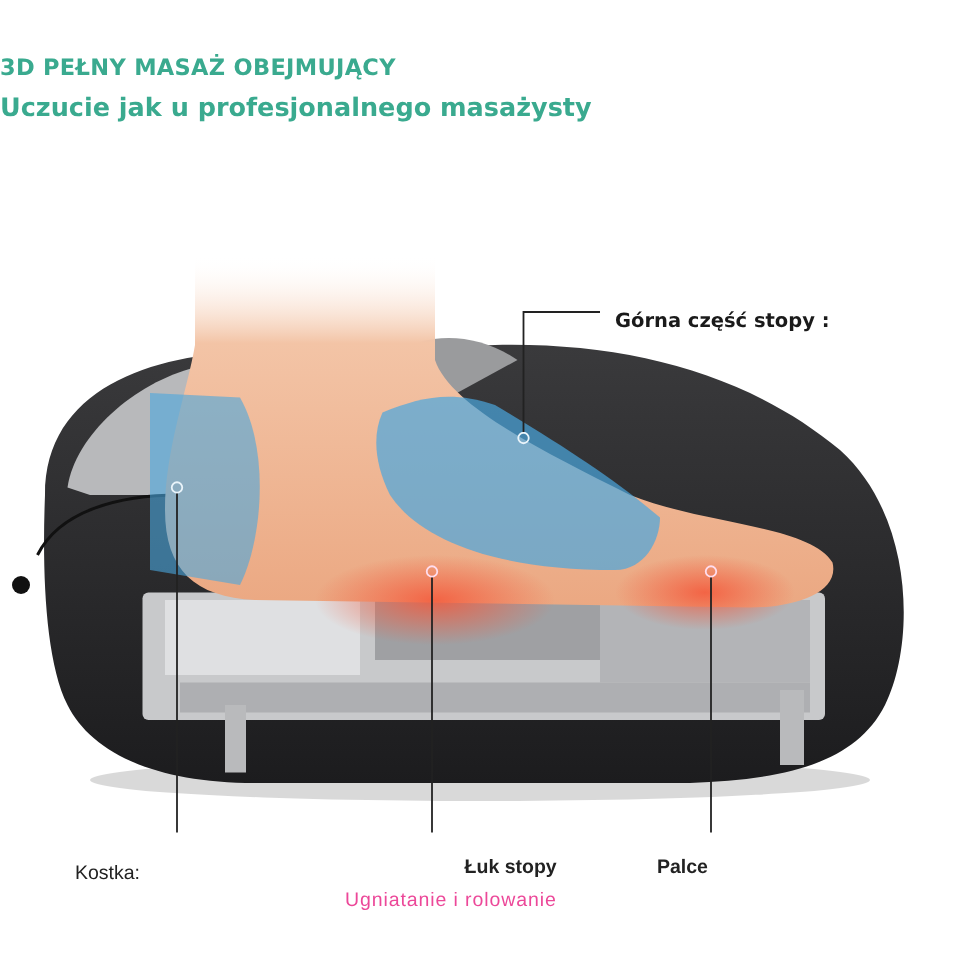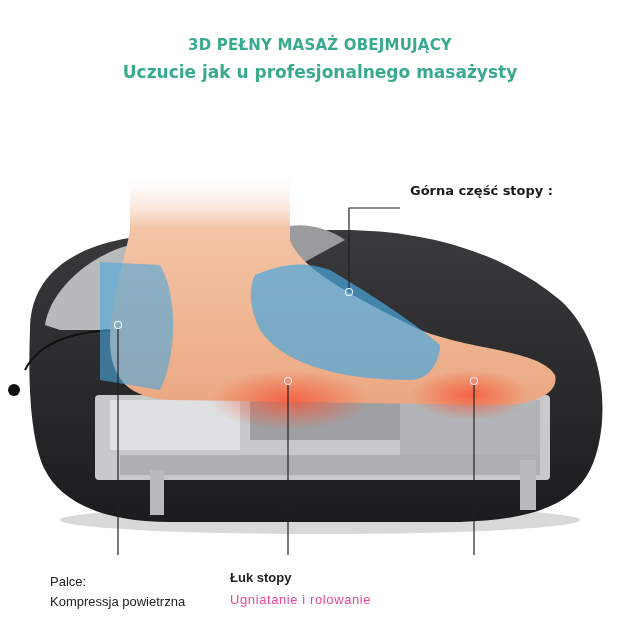--- a/index.html
+++ b/index.html
@@ -1,22 +1,22 @@
 <!DOCTYPE html>
 <html><head>
 <meta charset="utf-8">
 <style>
   html,body{margin:0;padding:0;background:#fff;}
   body{width:640px;height:640px;position:relative;overflow:hidden;font-family:"Liberation Sans",sans-serif;}
-  .title{position:absolute;left:0;width:640px;text-align:center;color:#3aaa8f;font-weight:bold;font-family:"DejaVu Sans",sans-serif;}
+  .title{position:absolute;left:0;width:640px;text-align:left;color:#3aaa8f;font-weight:bold;font-family:"DejaVu Sans",sans-serif;}
   .t1{top:36px;font-size:15px;letter-spacing:0.2px;}
   .t2{top:62px;font-size:17px;}
   svg.scene{position:absolute;left:0;top:0;}
   .lbl{position:absolute;font-size:13px;color:#222;font-family:"Liberation Sans",sans-serif;}
-  .top-lbl{left:410px;top:180px;font-weight:bold;font-size:13px;line-height:22px;font-family:"DejaVu Sans",sans-serif;color:#1a1a1a;}
+  .top-lbl{left:410px;top:204px;font-weight:bold;font-size:13px;line-height:22px;font-family:"DejaVu Sans",sans-serif;color:#1a1a1a;}
 </style>
 </head>
 <body>
 
 <div class="title t1">3D PEŁNY MASAŻ OBEJMUJĄCY</div>
 <div class="title t2">Uczucie jak u profesjonalnego masażysty</div>
 
 <svg class="scene" width="640" height="640" viewBox="0 0 640 640">
   <defs>
     <linearGradient id="skin" x1="0" y1="0" x2="0" y2="1">
@@ -69,23 +69,23 @@
   <line x1="118" y1="329" x2="118" y2="555" stroke="#222" stroke-width="1.2"></line>
   <line x1="288" y1="385" x2="288" y2="555" stroke="#222" stroke-width="1.2"></line>
   <line x1="474" y1="385" x2="474" y2="555" stroke="#222" stroke-width="1.2"></line>
 </svg>
 
 <div class="lbl top-lbl">
   <div>Górna część stopy :</div>
 </div>
 
 <div class="lbl" style="left:50px;top:572px;line-height:20px;">
-  <div>Palce:</div>
-  <div>Kompressja powietrzna</div>
+  <div>Kostka:</div>
 </div>
 
-<div class="lbl" style="left:230px;top:567px;line-height:22px;">
+<div class="lbl" style="left:230px;top:567px;line-height:22px;text-align:right;">
   <div style="font-weight:bold;">Łuk stopy</div>
   <div style="color:#ec4899;letter-spacing:0.6px;">Ugniatanie i rolowanie</div>
 </div>
 
 <div class="lbl" style="left:416px;top:567px;line-height:22px;">
+  <div style="font-weight:bold;padding-left:22px;">Palce</div>
 </div>
 
 </body></html>

